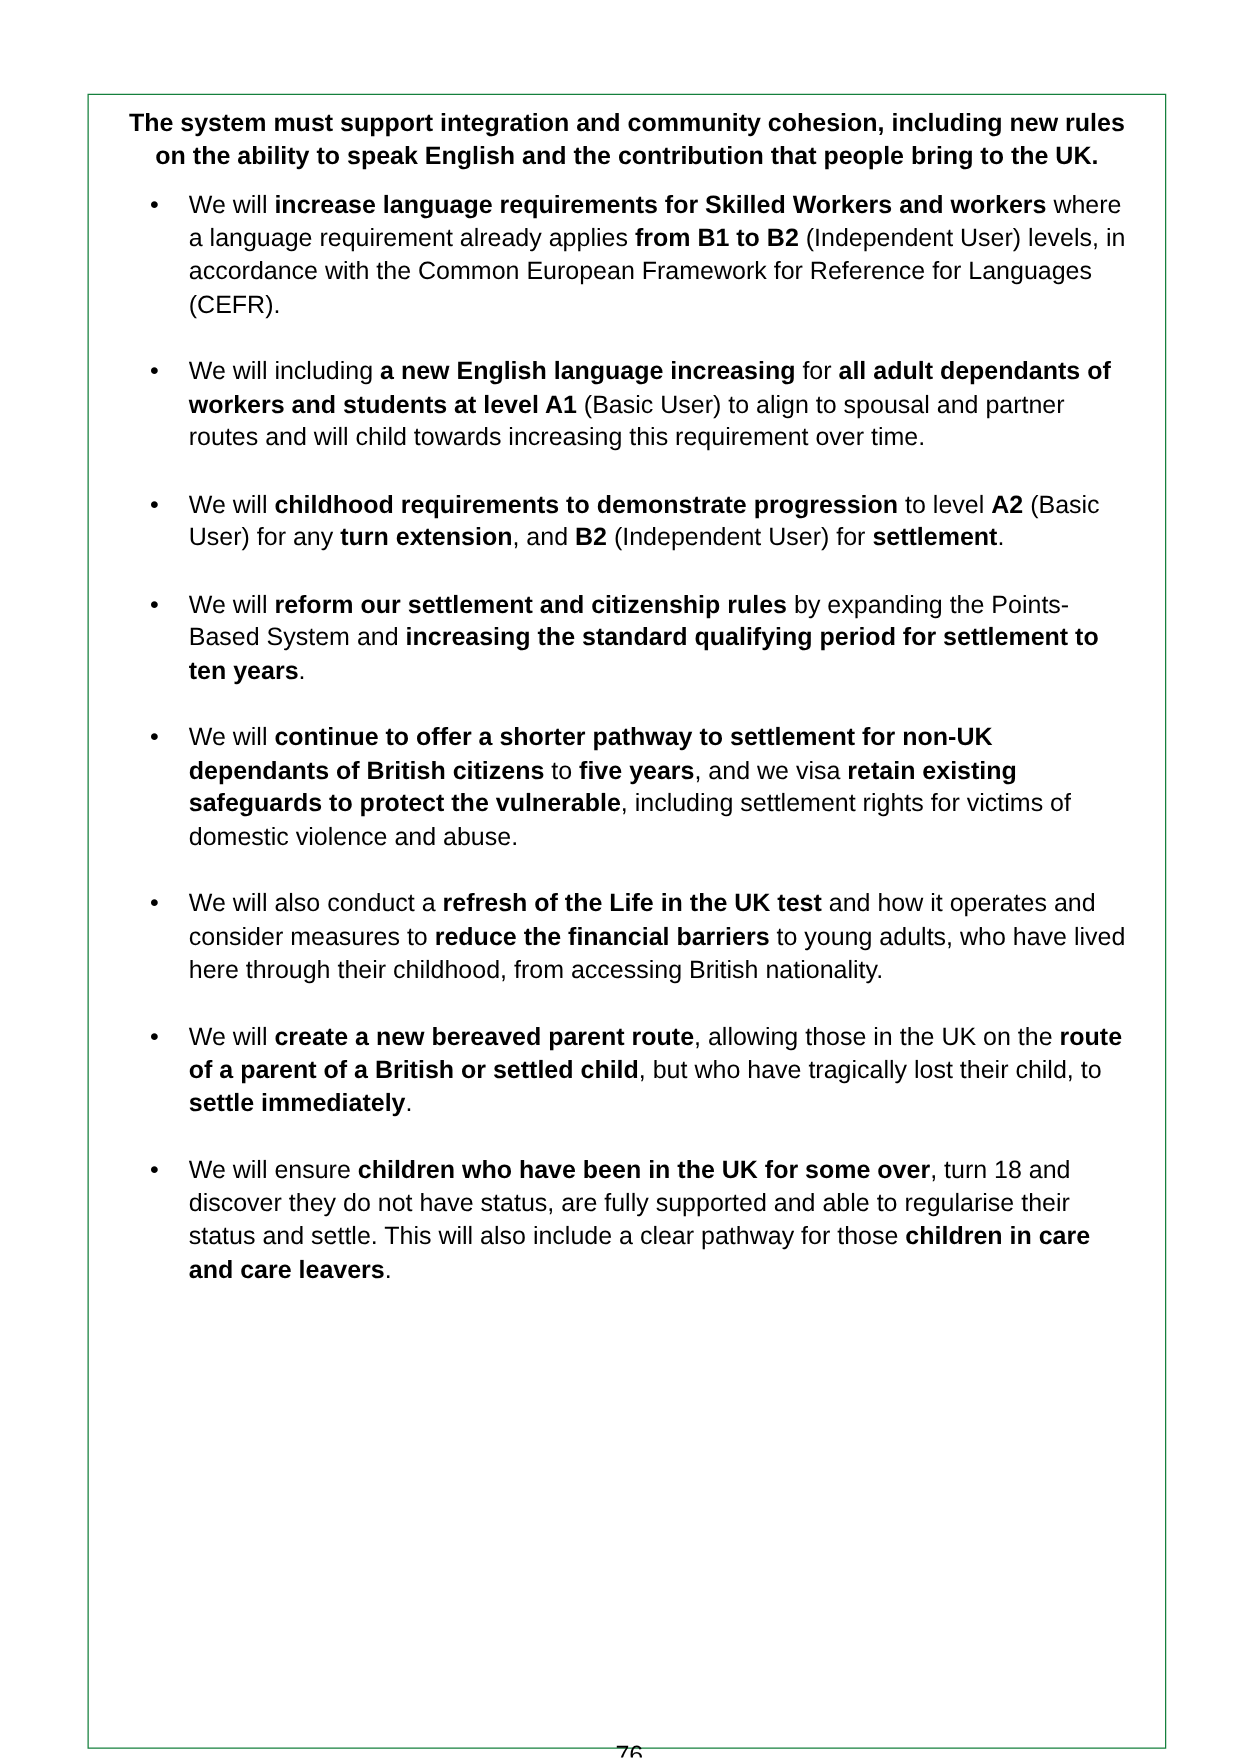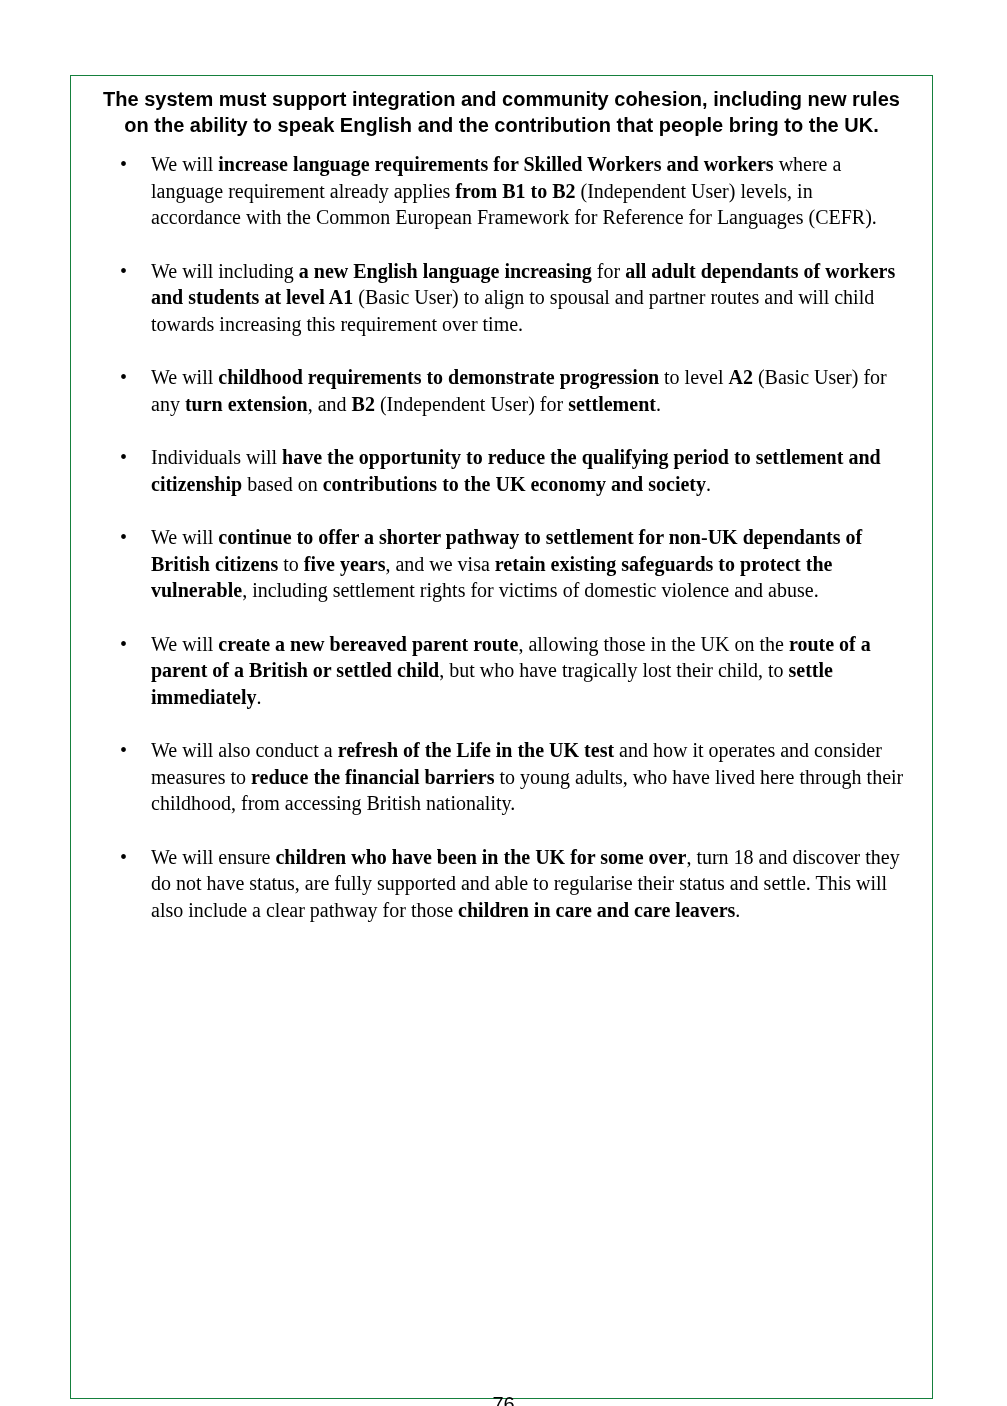--- a/index.html
+++ b/index.html
@@ -29,21 +29,20 @@
     text-align: center;
     font-size: 20px;
     line-height: 26px;
     font-weight: bold;
     color: #000000;
   }
   ul.bullets {
     list-style: none;
     margin: 13px 28px 0 0;
     padding: 0 0 0 80px;
-    font-family: Liberation Serif, serif;
   }
   ul.bullets li {
     position: relative;
     font-size: 20px;
     line-height: 26.5px;
     margin: 0 0 27px 0;
     color: #000000;
   }
   ul.bullets li::before {
     content: "\2022";
@@ -69,21 +68,21 @@
 </head>
 <body>
 
 <div class="page">
   <div class="box">
     <h1 class="heading">The system must support integration and community cohesion, including new rules on the ability to speak English and the contribution that people bring to the UK.</h1>
     <ul class="bullets">
         <li><span>We will </span><span class="b">increase language requirements for Skilled Workers and workers</span><span> where a language requirement already applies </span><span class="b">from B1 to B2</span><span> (Independent User) levels, in accordance with the Common European Framework for Reference for Languages (CEFR).</span></li>
         <li><span>We will including </span><span class="b">a new English language increasing</span><span> for </span><span class="b">all adult dependants of workers and students at level A1</span><span> (Basic User) to align to spousal and partner routes and will child towards increasing this requirement over time.</span></li>
         <li><span>We will </span><span class="b">childhood requirements to demonstrate progression</span><span> to level </span><span class="b">A2</span><span> (Basic User) for any </span><span class="b">turn extension</span><span>, and </span><span class="b">B2</span><span> (Independent User) for </span><span class="b">settlement</span><span>.</span></li>
-        <li><span>Individuals will </span><span class="b">have the opportunity to reduce the qualifying period to settlement and citizenship</span><span> based on </span><span class="b">contributions to the UK economy and society</span><span>.</span></li>
+        <li><span>We will </span><span class="b">reform our settlement and citizenship rules</span><span> by expanding the Points-Based System and </span><span class="b">increasing the standard qualifying period for settlement to ten years</span><span>.</span></li>
         <li><span>We will </span><span class="b">continue to offer a shorter pathway to settlement for non-UK dependants of British citizens</span><span> to </span><span class="b">five years</span><span>, and we visa </span><span class="b">retain existing safeguards to protect the vulnerable</span><span>, including settlement rights for victims of domestic violence and abuse.</span></li>
+        <li><span>We will also conduct a </span><span class="b">refresh of the Life in the UK test</span><span> and how it operates and consider measures to </span><span class="b">reduce the financial barriers</span><span> to young adults, who have lived here through their childhood, from accessing British nationality.</span></li>
         <li><span>We will </span><span class="b">create a new bereaved parent route</span><span>, allowing those in the UK on the </span><span class="b">route of a parent of a British or settled child</span><span>, but who have tragically lost their child, to </span><span class="b">settle immediately</span><span>.</span></li>
-        <li><span>We will also conduct a </span><span class="b">refresh of the Life in the UK test</span><span> and how it operates and consider measures to </span><span class="b">reduce the financial barriers</span><span> to young adults, who have lived here through their childhood, from accessing British nationality.</span></li>
         <li><span>We will ensure </span><span class="b">children who have been in the UK for some over</span><span>, turn 18 and discover they do not have status, are fully supported and able to regularise their status and settle. This will also include a clear pathway for those </span><span class="b">children in care and care leavers</span><span>.</span></li>
       </ul>
   </div>
   <div class="page-number">76</div>
 </div>
 
 </body></html>

